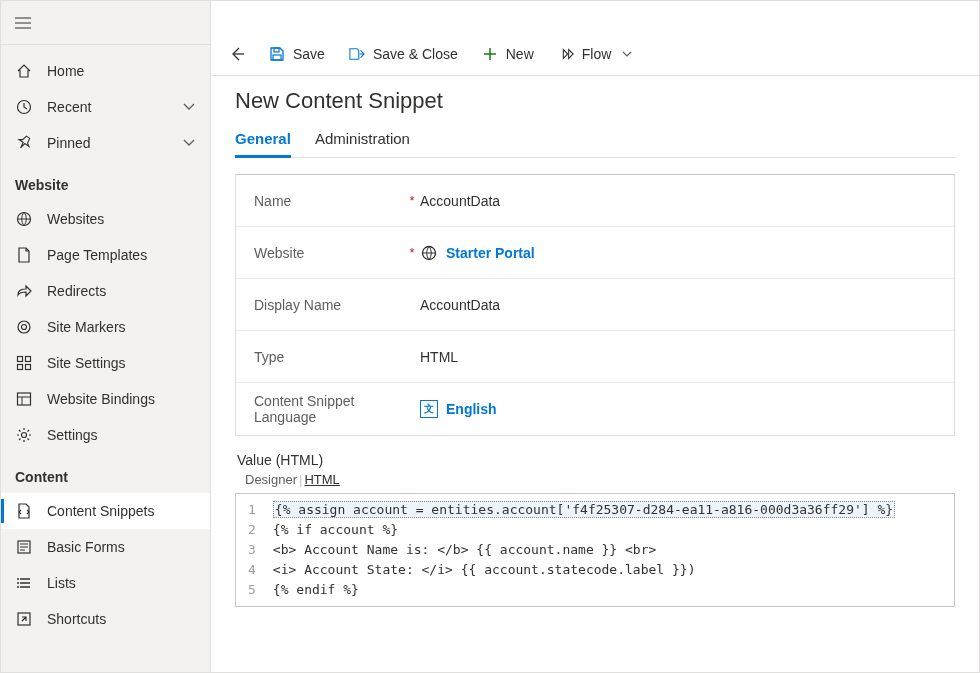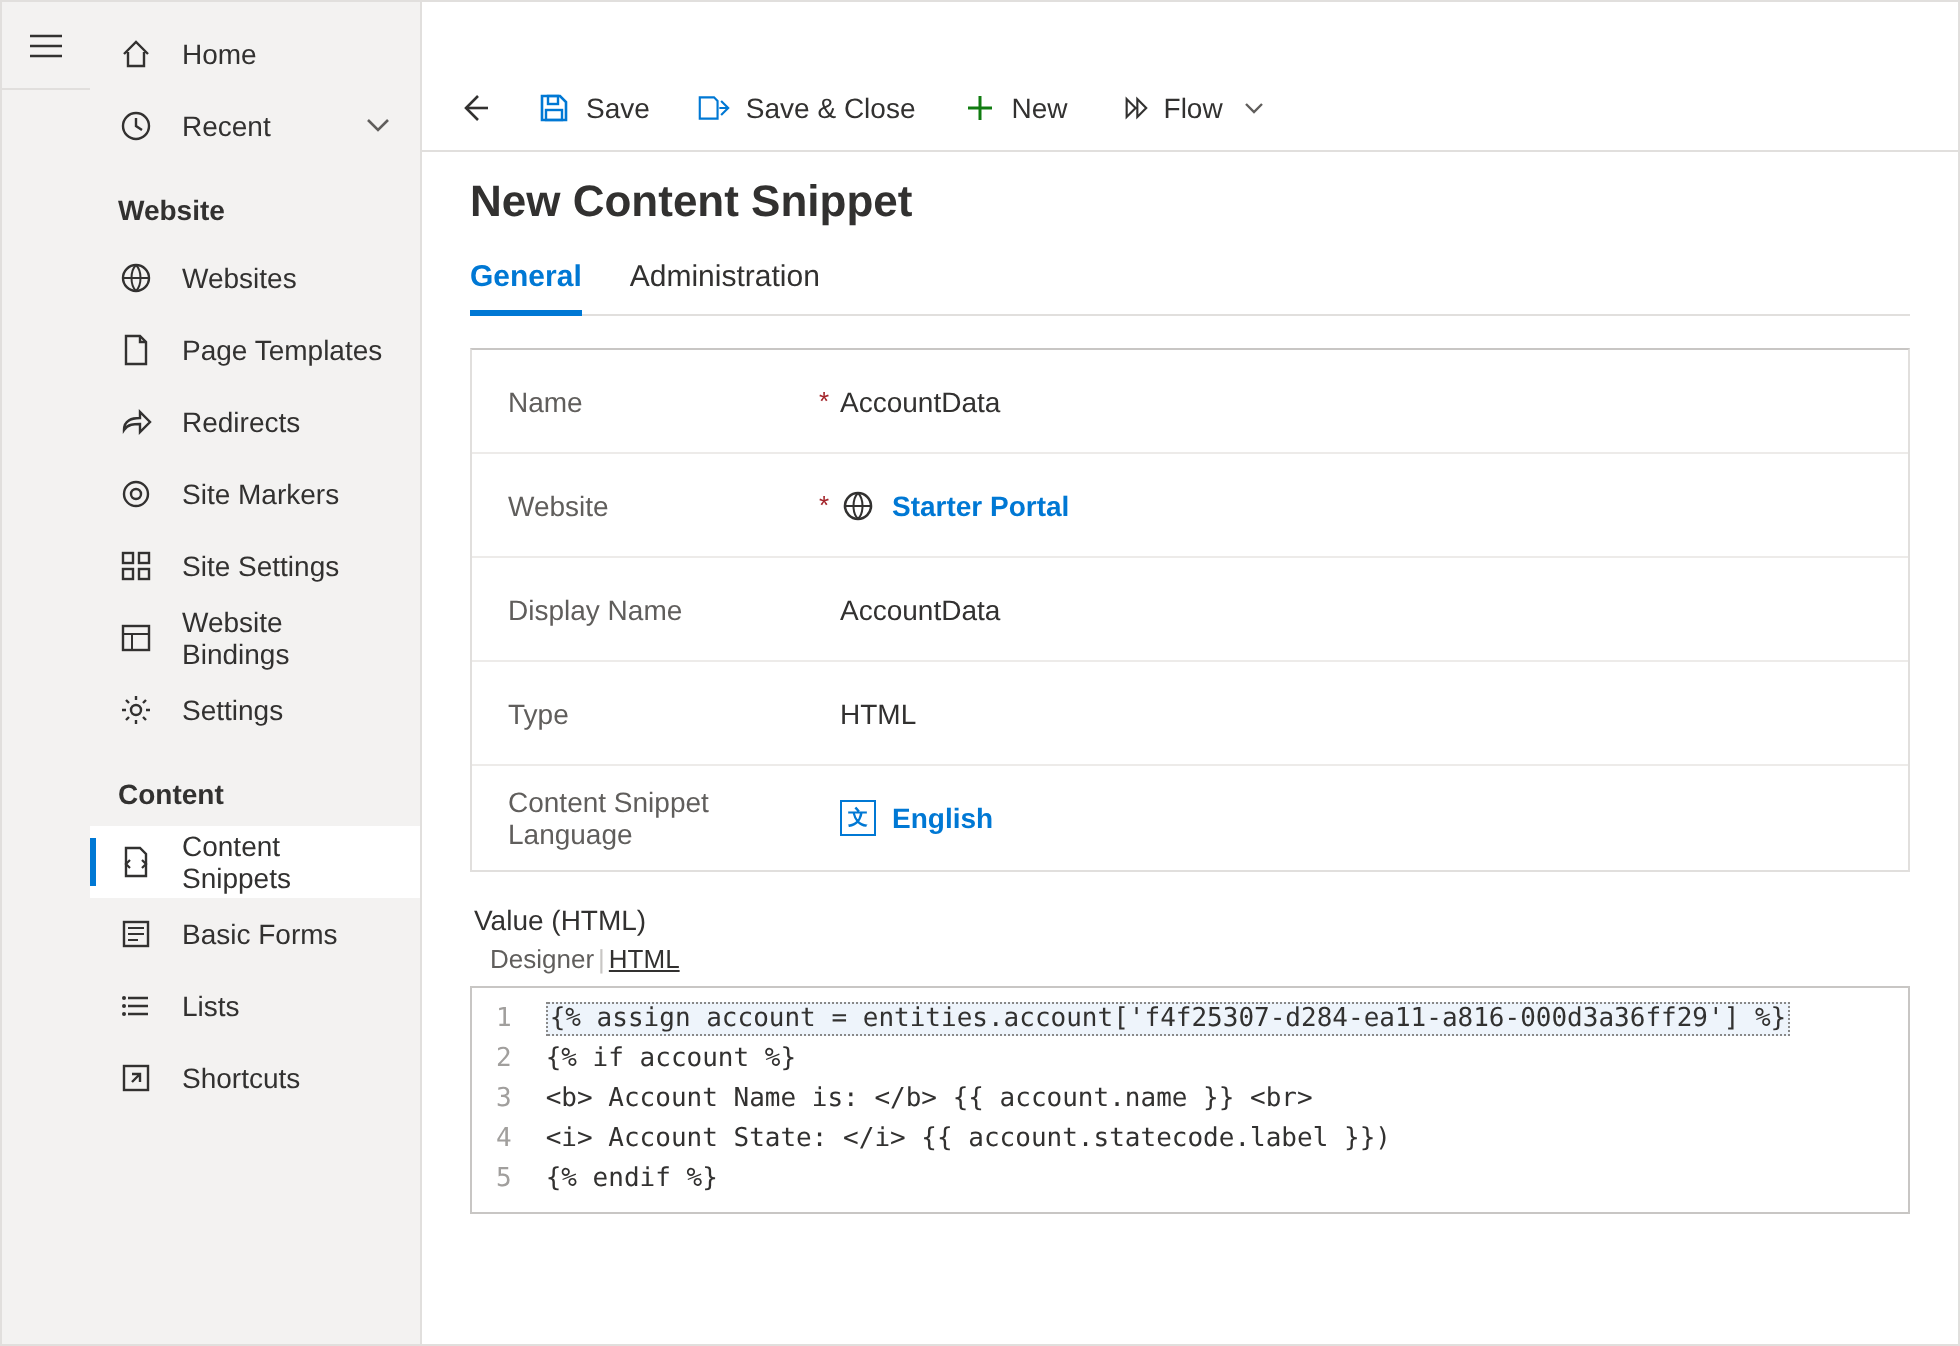--- a/index.html
+++ b/index.html
@@ -1,20 +1,20 @@
 <!DOCTYPE html>
 <html><head>
 <meta charset="utf-8">
 <style>
   * { box-sizing: border-box; margin: 0; padding: 0; }
   body { font-family: "Segoe UI", Arial, sans-serif; font-size: 14px; color: #323130; background: #fff; width: 980px; height: 673px; overflow: hidden; }
   .app { display: flex; height: 100%; border: 1px solid #e1dfdd; }
   
   
-  .sidebar { width: 210px; background: #f3f2f1; border-right: 1px solid #e1dfdd; display: flex; flex-direction: row; }
+  .sidebar { width: 210px; background: #f3f2f1; border-right: 1px solid #e1dfdd; display: flex; flex-direction: column; }
   .hamburger-row { height: 44px; display: flex; align-items: center; border-bottom: 1px solid #e1dfdd; }
   .hamburger { width: 44px; height: 44px; display: flex; align-items: center; justify-content: center; cursor: pointer; }
   .sidebar-scroll { flex: 1; overflow: auto; padding-top: 8px; }
   .nav-item { display: flex; align-items: center; height: 36px; padding: 0 14px; cursor: pointer; position: relative; }
   .nav-item.selected { background: #fff; }
   .nav-item.selected::before { content:""; position:absolute; left:0; top:6px; bottom:6px; width:3px; background:#0078d4; }
   .nav-icon { width: 18px; height: 18px; display: flex; align-items: center; justify-content: center; margin-right: 14px; color: #323130; }
   .nav-label { flex: 1; font-size: 14px; }
   .nav-chevron { width: 14px; height: 14px; display: flex; align-items: center; justify-content: center; color: #605e5c; }
   .section-title { padding: 16px 14px 8px; font-weight: 600; font-size: 14px; }
@@ -24,21 +24,21 @@
   
   
   .cmdbar { height: 44px; display: flex; align-items: center; border-bottom: 1px solid #e1dfdd; padding: 0 6px; margin-top: 31px; }
   .cmd-btn { display: flex; align-items: center; height: 44px; padding: 0 12px; cursor: pointer; gap: 8px; }
   .back-btn { width: 40px; justify-content: center; padding: 0; }
   .cmd-icon { width: 16px; height: 16px; display: flex; align-items: center; justify-content: center; }
   .cmd-label { font-size: 14px; }
   
   
   .page-header { padding: 12px 24px 0; }
-  .page-title { font-size: 22px; font-weight: 700; margin-bottom: 10px; }
+  .page-title { font-size: 22px; font-weight: 400; margin-bottom: 10px; }
   .tabs { display: flex; gap: 24px; border-bottom: 1px solid #e1dfdd; }
   .tab { padding: 6px 0 10px; cursor: pointer; position: relative; font-size: 15px; color: #323130; }
   .tab.active { color: #0078d4; font-weight: 600; }
   .tab.active::after { content:""; position:absolute; left:0; right:0; bottom:-1px; height:3px; background:#0078d4; }
   
   
   .form-area { flex: 1; overflow: auto; padding: 0 24px 0 24px; }
   .form-card { border: 1px solid #e1dfdd; border-top: 1px solid #c8c6c4; margin-top: 16px; }
   .form-row { display: flex; align-items: center; min-height: 52px; border-bottom: 1px solid #edebe9; padding: 8px 18px; }
   .form-row:last-child { border-bottom: none; align-items: center; }
@@ -95,20 +95,33 @@
               <path d="M8 4v4l3 2" fill="none" stroke="#323130" stroke-width="1.2"></path>
             </svg>
           </span>
           <span class="nav-label">Recent</span>
           <span class="nav-chevron">
             <svg width="12" height="8" viewBox="0 0 12 8">
               <path d="M1 1l5 5 5-5" fill="none" stroke="#605e5c" stroke-width="1.3"></path>
             </svg>
           </span>
         </div>
+        <div class="nav-item">
+          <span class="nav-icon">
+            <svg width="16" height="16" viewBox="0 0 16 16">
+              <path d="M6 1l4 0 1 5 3 2-5 0-1 6-1-6-5 0 3-2z" fill="none" stroke="#323130" stroke-width="1.1" transform="rotate(35 8 8)"></path>
+            </svg>
+          </span>
+          <span class="nav-label">Pinned</span>
+          <span class="nav-chevron">
+            <svg width="12" height="8" viewBox="0 0 12 8">
+              <path d="M1 1l5 5 5-5" fill="none" stroke="#605e5c" stroke-width="1.3"></path>
+            </svg>
+          </span>
+        </div>
         <div class="section-title">Website</div>
         <div class="nav-item">
           <span class="nav-icon">
             <svg width="16" height="16" viewBox="0 0 16 16">
               <circle cx="8" cy="8" r="6.5" fill="none" stroke="#323130" stroke-width="1.2"></circle>
               <path d="M1.5 8h13M8 1.5c3 3 3 10 0 13M8 1.5c-3 3-3 10 0 13" fill="none" stroke="#323130" stroke-width="1"></path>
             </svg>
           </span>
           <span class="nav-label">Websites</span>
         </div>

